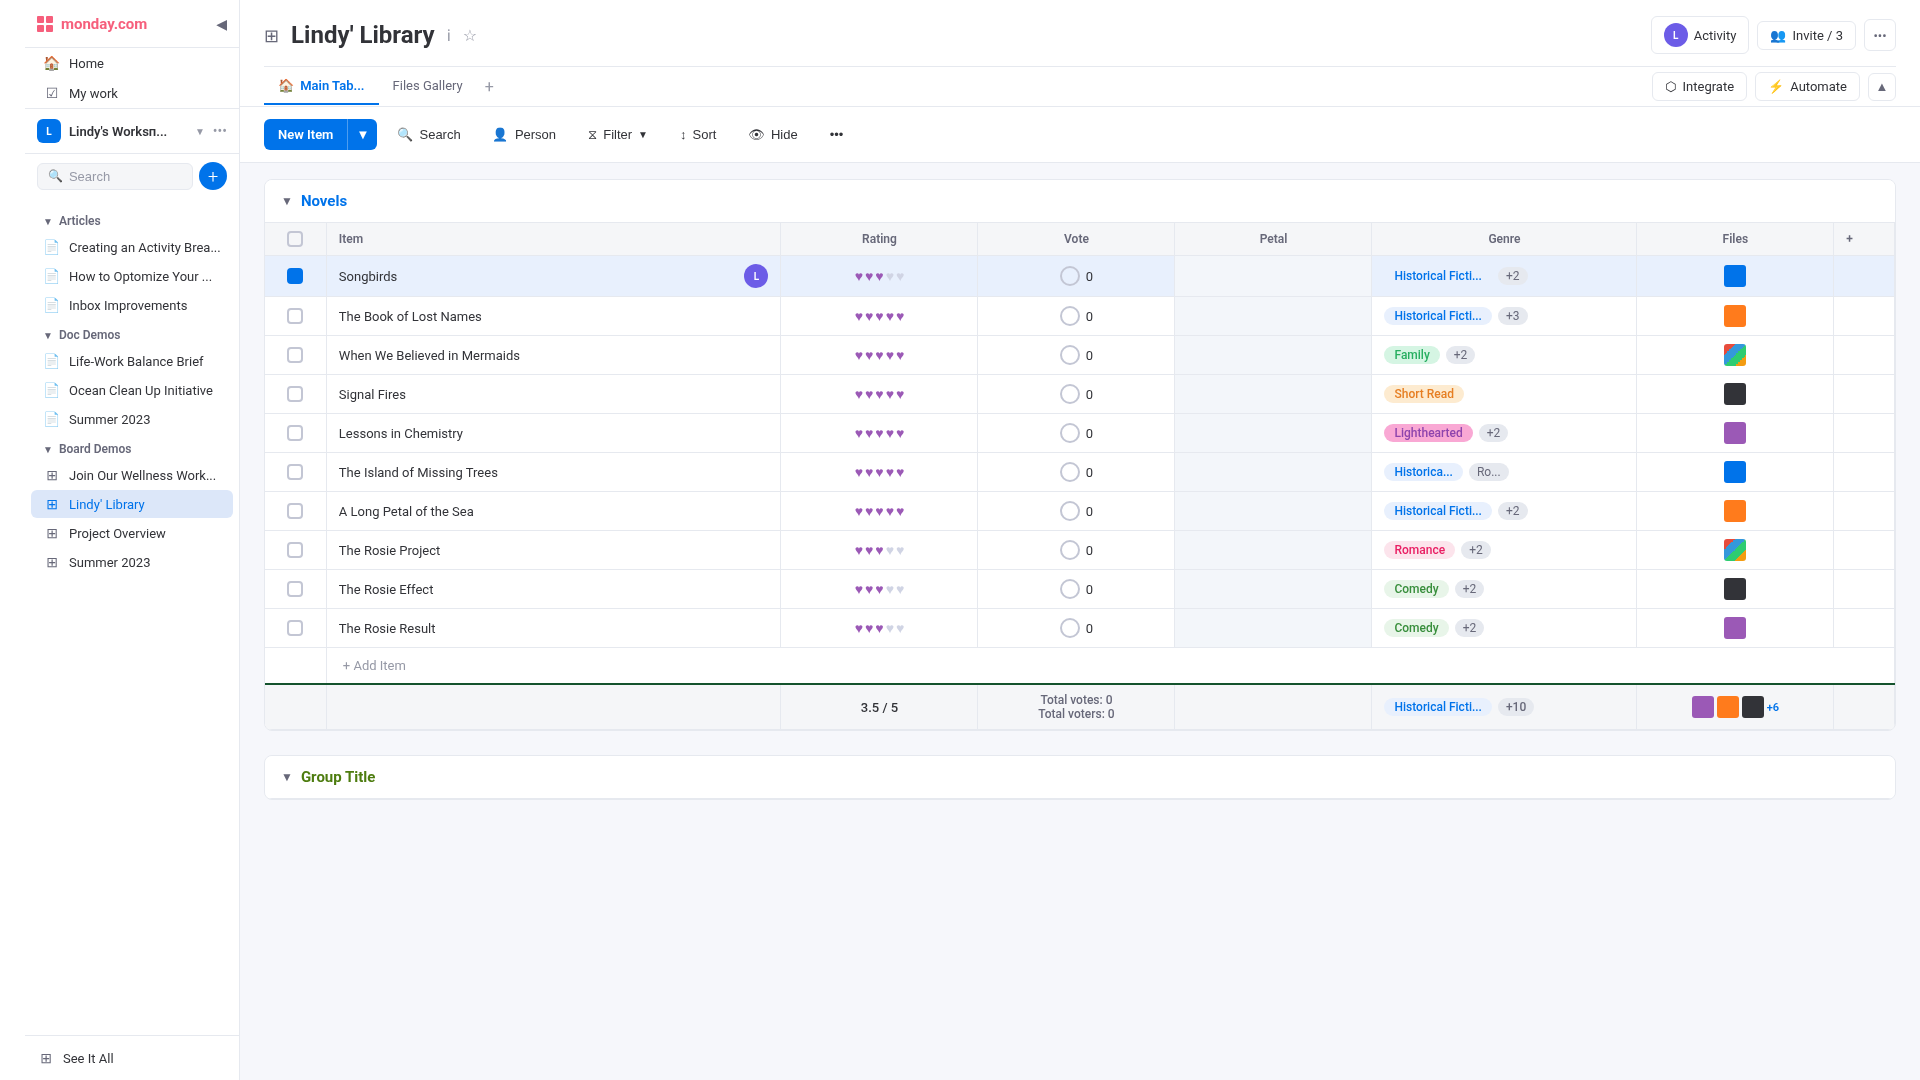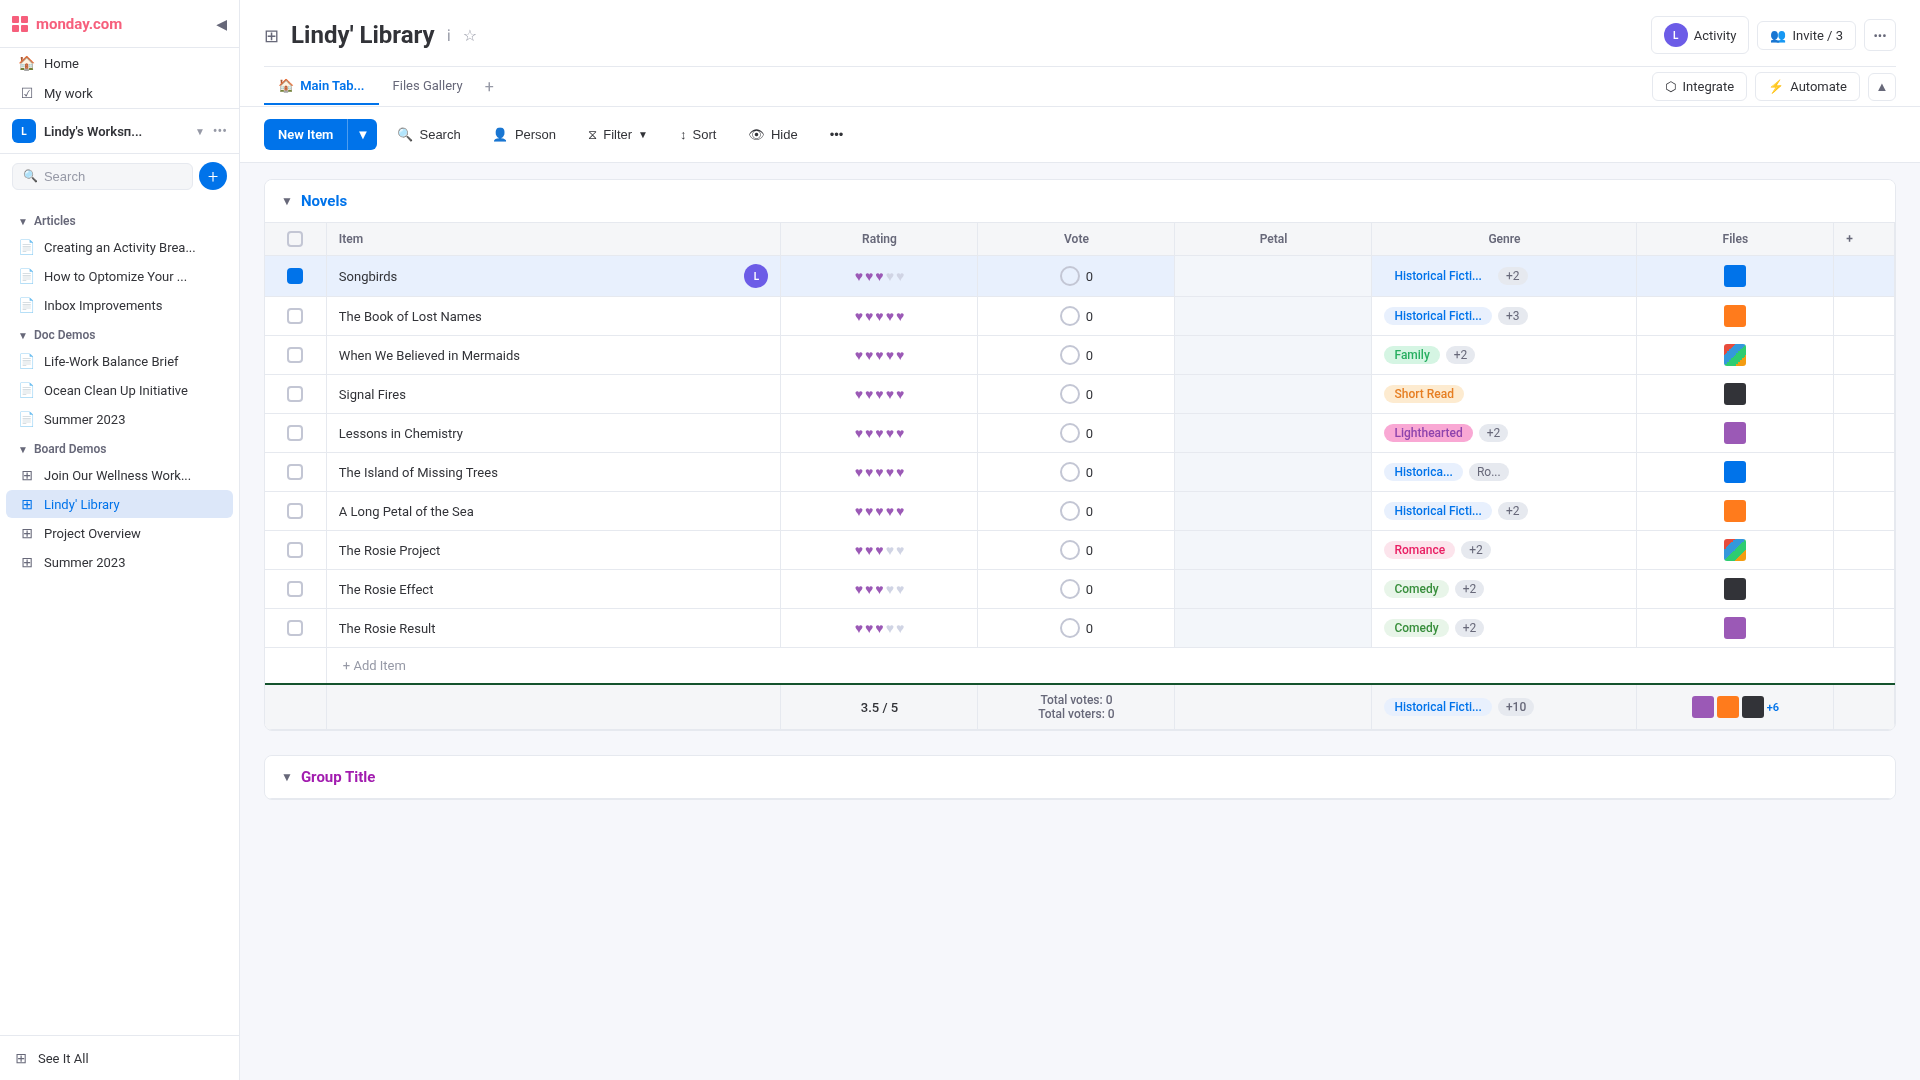--- a/index.html
+++ b/index.html
@@ -1,20 +1,20 @@
 <!DOCTYPE html>
 <html><head>
   <meta charset="utf-8">
   <style>
     * { box-sizing: border-box; margin: 0; padding: 0; }
     body { font-family: -apple-system, BlinkMacSystemFont, 'Segoe UI', Roboto, sans-serif; font-size: 13px; background: #f6f7fb; color: #323338; overflow: hidden; height: 1080px; width: 1920px; }
 
     
     .app { display: flex; height: 100%; }
-    .sidebar { width: 240px; min-width: 240px; background: #fff; border-right: 1px solid #e6e9ef; display: flex; flex-direction: column; overflow: hidden; }
+    .sidebar { width: 240px; min-width: 240px; background: #fff; border-right: 1px solid #e6e9ef; display: flex; flex-direction: column; overflow: hidden; padding-left: 25px; }
     .main { flex: 1; display: flex; flex-direction: column; overflow: hidden; }
     .topnav-logo { display: flex; align-items: center; gap: 8px; font-weight: 700; font-size: 15px; color: #f65f7c; }
     .topnav-logo-grid { display: grid; grid-template-columns: 1fr 1fr; gap: 2px; width: 16px; height: 16px; }
     .topnav-logo-grid span { background: #f65f7c; border-radius: 1px; }
     .avatar { width: 32px; height: 32px; border-radius: 50%; background: #6c5ce7; display: flex; align-items: center; justify-content: center; color: #fff; font-size: 12px; font-weight: 600; cursor: pointer; }
 
     
     .sidebar-topbar { height: 48px; display: flex; align-items: center; padding: 0 12px; border-bottom: 1px solid #e6e9ef; gap: 8px; }
     .workspace-icon { width: 24px; height: 24px; background: #0073ea; border-radius: 6px; display: flex; align-items: center; justify-content: center; color: #fff; font-size: 10px; font-weight: 700; }
     .workspace-name { font-size: 13px; font-weight: 600; color: #323338; }
@@ -61,21 +61,21 @@
     .toolbar-btn { display: flex; align-items: center; gap: 6px; padding: 7px 12px; border: none; background: transparent; border-radius: 6px; cursor: pointer; font-size: 13px; color: #323338; }
 
     
     .board-area { flex: 1; overflow: auto; padding: 16px 24px; background: #f6f7fb; }
 
     
     .group { background: #fff; border-radius: 8px; margin-bottom: 24px; border: 1px solid #e6e9ef; overflow: hidden; }
     .group-header { display: flex; align-items: center; gap: 8px; padding: 12px 16px; background: #fff; border-bottom: 1px solid #e6e9ef; }
     .group-collapse { cursor: pointer; color: #676879; font-size: 12px; }
     .group-title { font-size: 15px; font-weight: 700; color: #0073ea; cursor: pointer; }
-    .group-title.orange { color: #a21caf; }
+    .group-title.orange { color: #4d7c0f; }
 
     
     .table { width: 100%; border-collapse: collapse; }
     .table th { background: #f5f6f8; padding: 8px 12px; text-align: left; font-size: 12px; font-weight: 600; color: #676879; border-bottom: 1px solid #e6e9ef; border-right: 1px solid #e6e9ef; white-space: nowrap; }
     .table th:first-child { width: 32px; }
     .table th.item-col { width: 300px; }
     .table th.rating-col, .table th.vote-col, .table th.blurb-col, .table th.genre-col, .table th.files-col { width: 130px; text-align: center; }
     .table td { padding: 8px 12px; border-bottom: 1px solid #e6e9ef; border-right: 1px solid #e6e9ef; font-size: 13px; color: #323338; vertical-align: middle; }
     .table td:first-child { width: 32px; }
     .table tr.selected td { background: #e8f0fd; }

